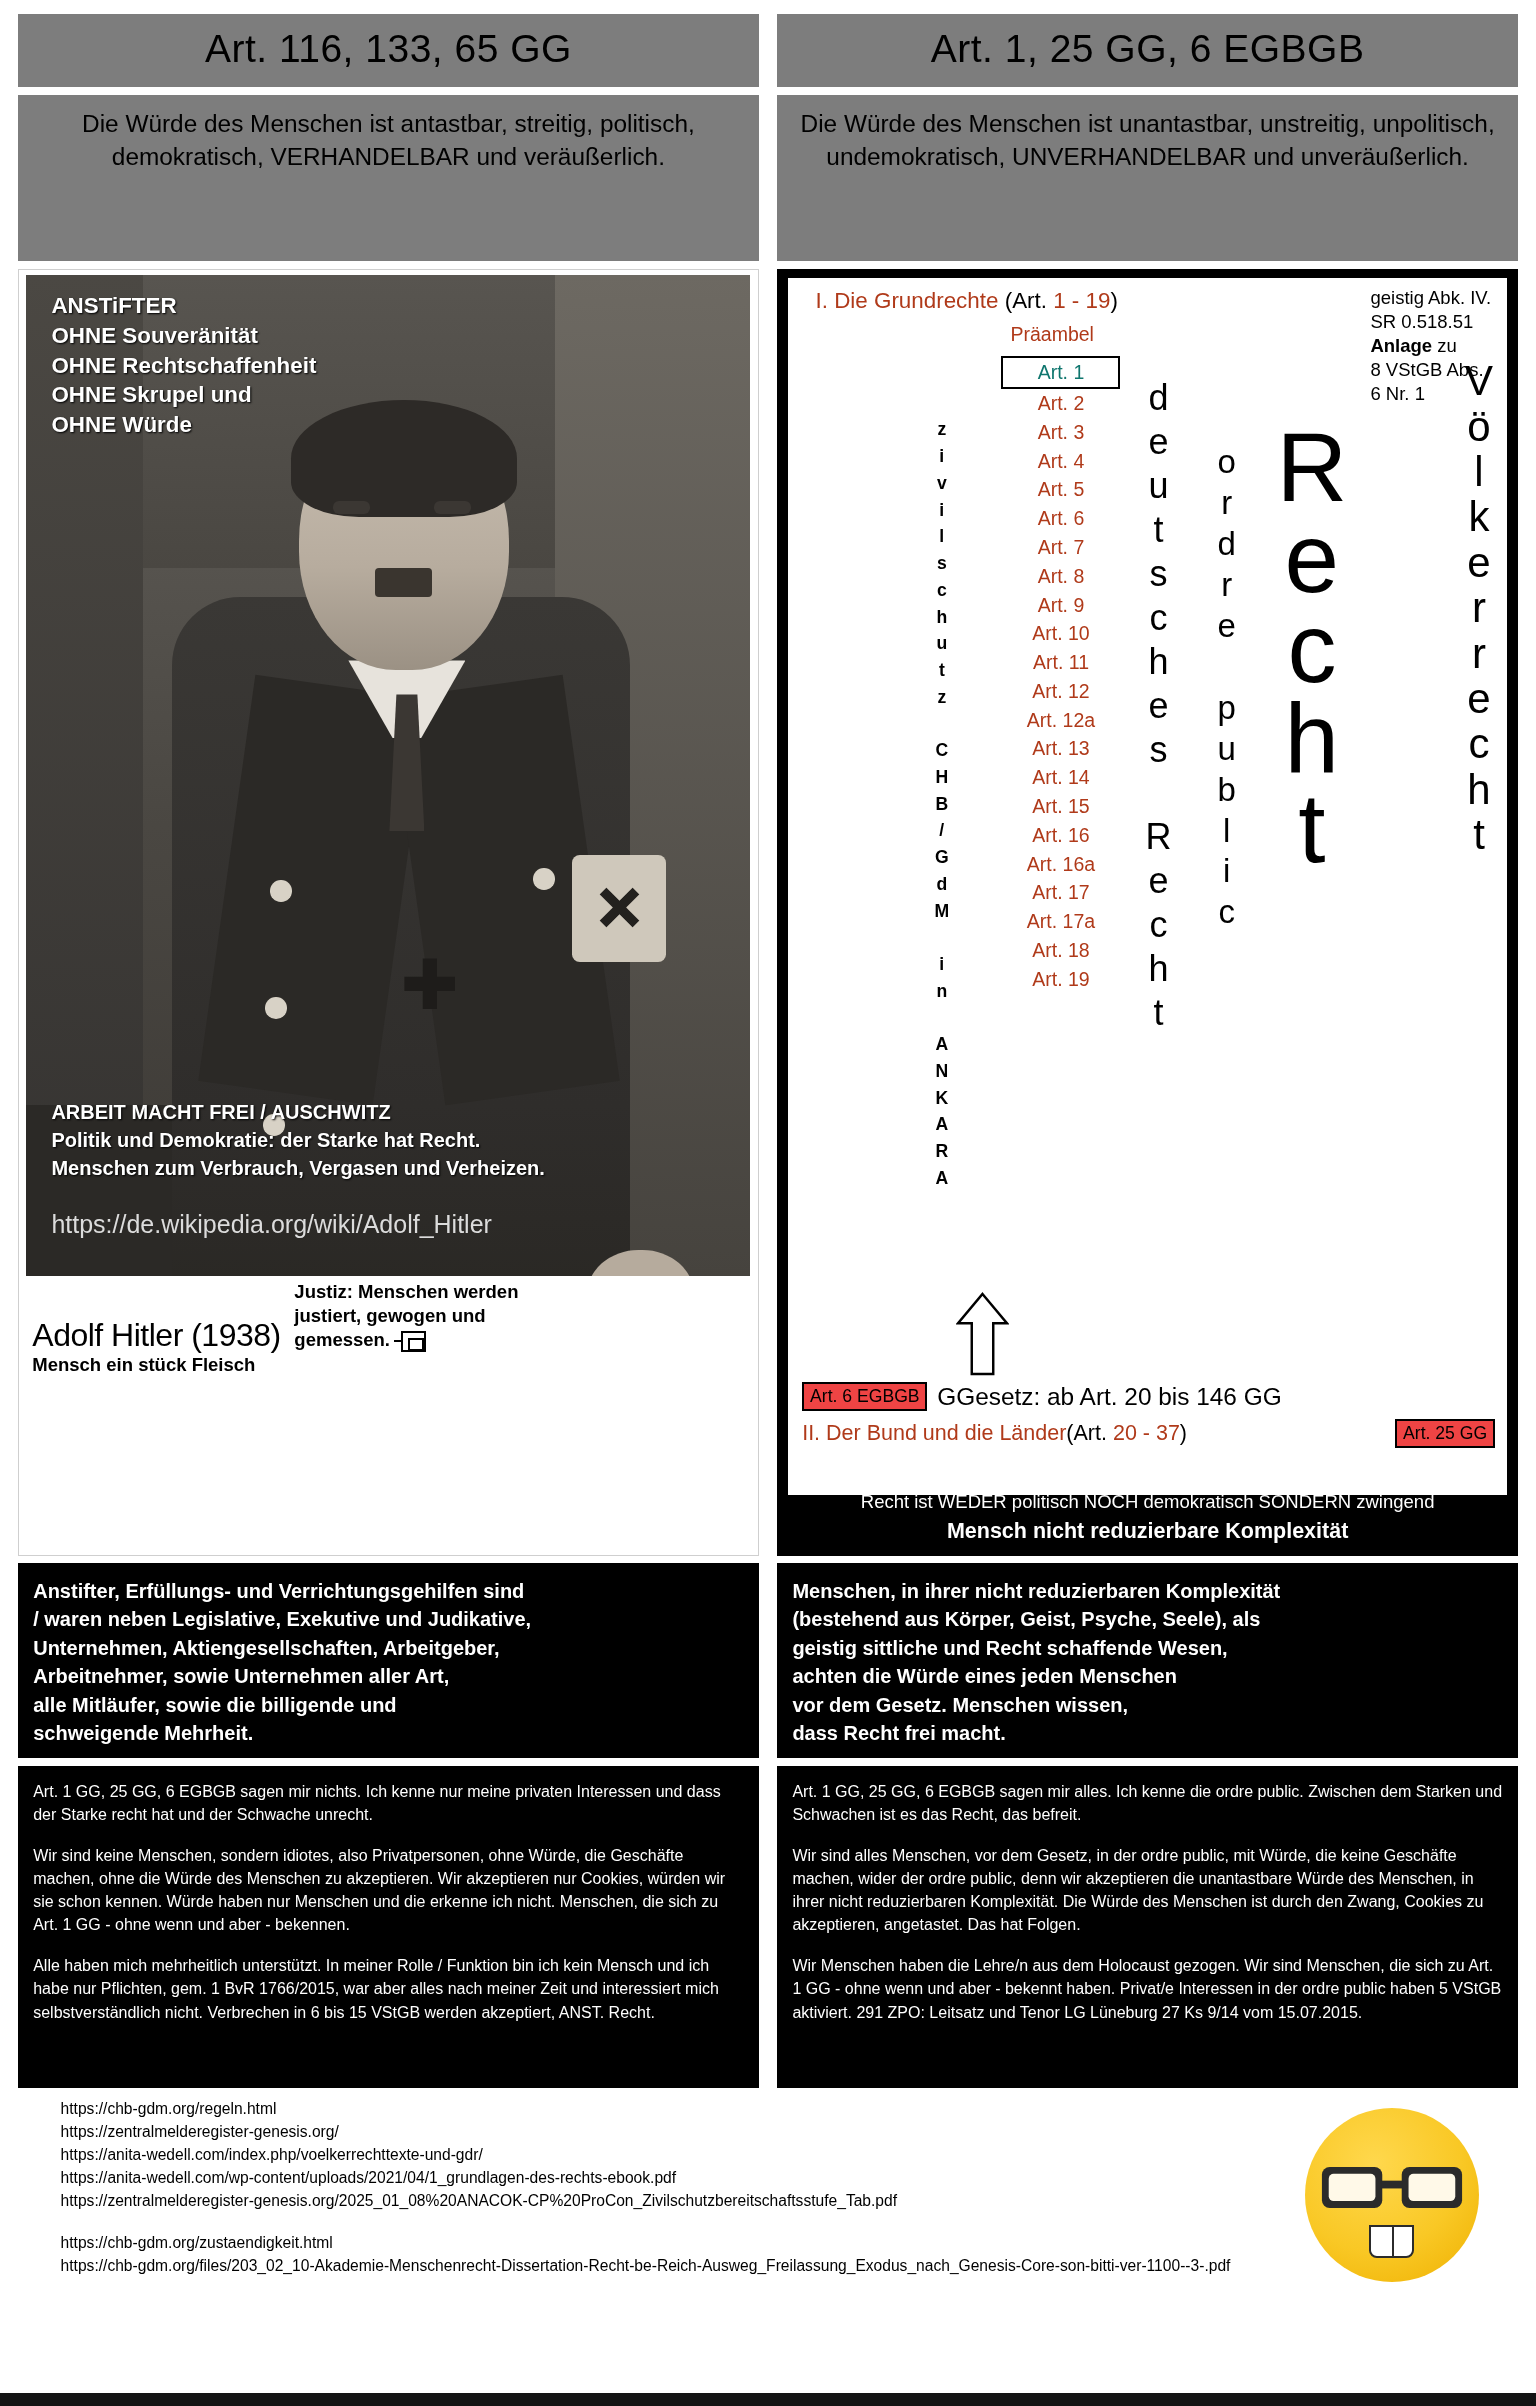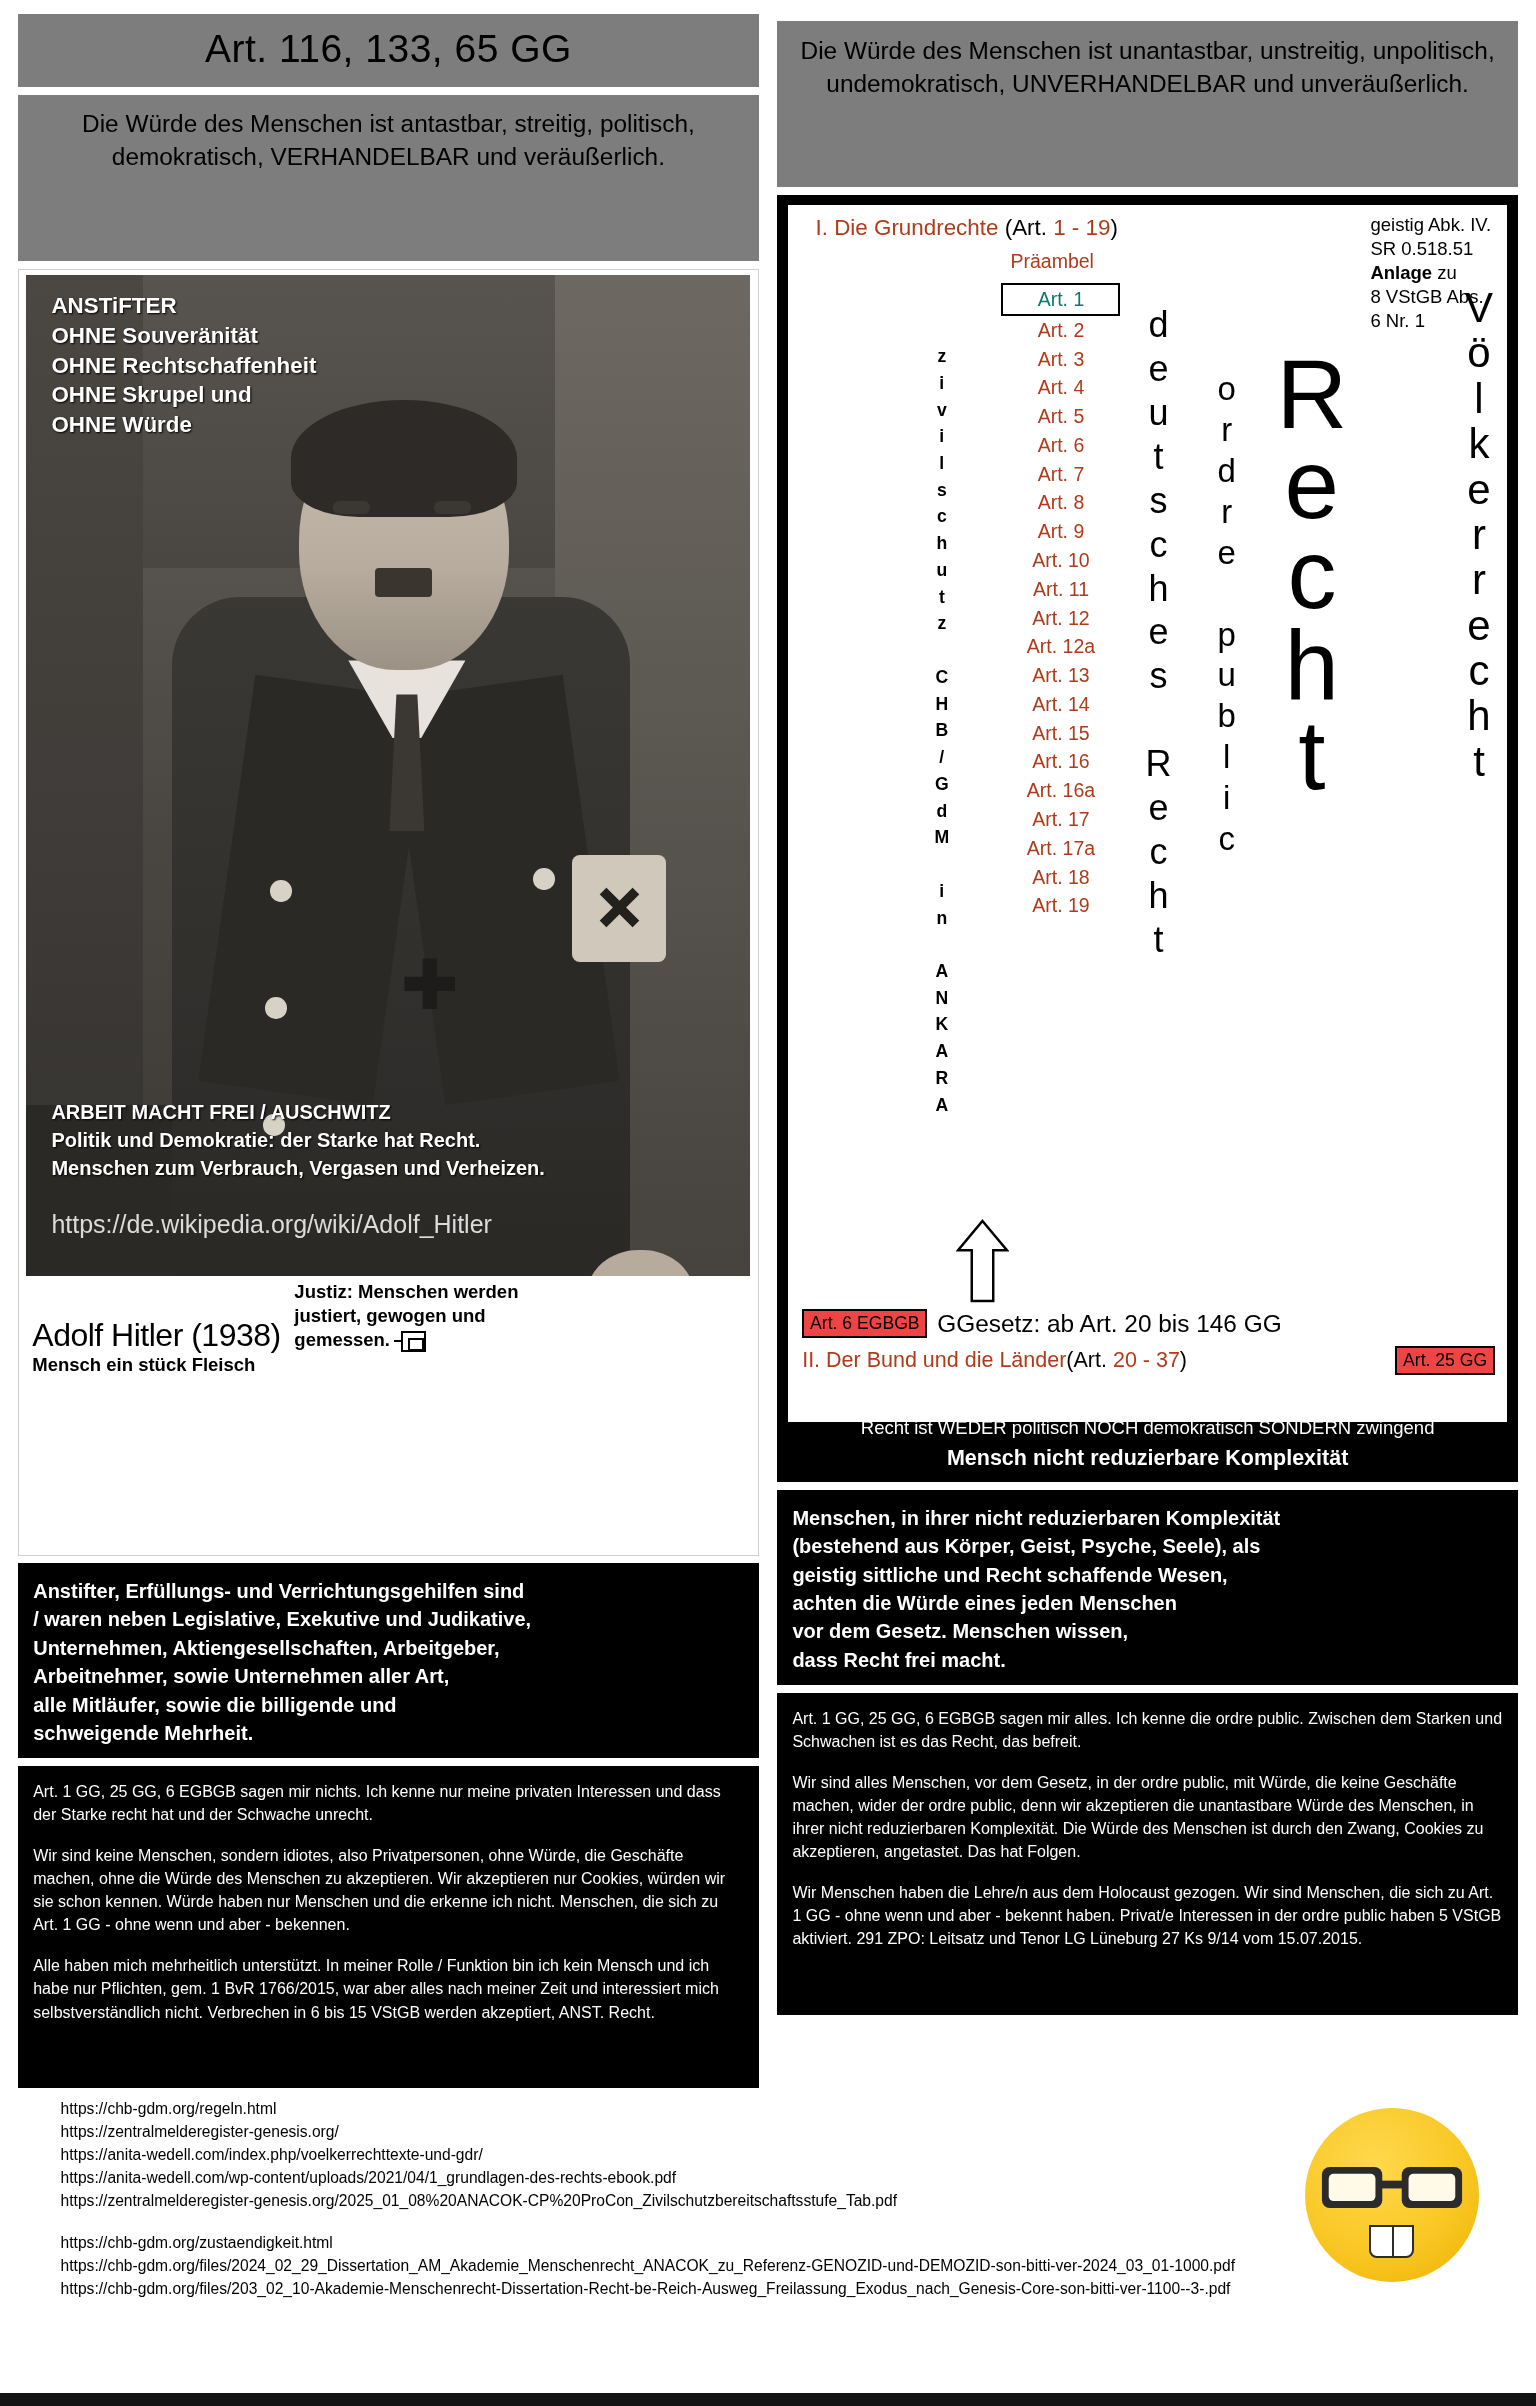--- a/index.html
+++ b/index.html
@@ -249,20 +249,21 @@
 
       <div class="quotebox">
         <p>Art. 1 GG, 25 GG, 6 EGBGB sagen mir nichts. Ich kenne nur meine privaten Interessen und dass der Starke recht hat und der Schwache unrecht.</p>
         <p>Wir sind keine Menschen, sondern idiotes, also Privatpersonen, ohne Würde, die Geschäfte machen, ohne die Würde des Menschen zu akzeptieren. Wir akzeptieren nur Cookies, würden wir sie schon kennen. Würde haben nur Menschen und die erkenne ich nicht. Menschen, die sich zu Art. 1 GG - ohne wenn und aber - bekennen.</p>
         <p>Alle haben mich mehrheitlich unterstützt. In meiner Rolle / Funktion bin ich kein Mensch und ich habe nur Pflichten, gem. 1 BvR 1766/2015, war aber alles nach meiner Zeit und interessiert mich selbstverständlich nicht. Verbrechen in 6 bis 15 VStGB werden akzeptiert, ANST. Recht.</p>
       </div>
     </div>
 
     <div class="col">
 
+      <div class="banner">Art. 1, 25 GG, 6 EGBGB</div>
       <div class="subbanner">Die Würde des Menschen ist unantastbar, unstreitig, unpolitisch, undemokratisch, UNVERHANDELBAR und unveräußerlich.</div>
 
       <div class="diagram">
         <div class="dg-inner">
 
           <div class="dg-title">
             <span>I. Die Grundrechte</span>
             <span class="blk">(Art. </span><span>1 - 19</span><span class="blk">)</span>
           </div>
 
@@ -362,21 +363,20 @@
 
   <div class="footer">
     <div class="links">
       <div>https://chb-gdm.org/regeln.html</div>
       <div>https://zentralmelderegister-genesis.org/</div>
       <div>https://anita-wedell.com/index.php/voelkerrechttexte-und-gdr/</div>
       <div>https://anita-wedell.com/wp-content/uploads/2021/04/1_grundlagen-des-rechts-ebook.pdf</div>
       <div>https://zentralmelderegister-genesis.org/2025_01_08%20ANACOK-CP%20ProCon_Zivilschutzbereitschaftsstufe_Tab.pdf</div>
       <div class="grp2">
         <div>https://chb-gdm.org/zustaendigkeit.html</div>
-        <div>https://chb-gdm.org/files/2024_02_29_Dissertation_AM_Akademie_Menschenrecht_ANACOK_zu_Referenz-GENOZID-und-DEMOZID-son-bitti-ver-2024_03_01-1000.pdf</div>
         <div>https://chb-gdm.org/files/203_02_10-Akademie-Menschenrecht-Dissertation-Recht-be-Reich-Ausweg_Freilassung_Exodus_nach_Genesis-Core-son-bitti-ver-1100--3-.pdf</div>
       </div>
     </div>
 
     <div class="emoji">
       <svg class="glasses" viewBox="0 0 150 52">
         <rect x="3" y="6" width="62" height="42" rx="8" fill="#2b2b2b"></rect>
         <rect x="85" y="6" width="62" height="42" rx="8" fill="#2b2b2b"></rect>
         <rect x="10" y="13" width="48" height="28" rx="5" fill="#fff9e8"></rect>
         <rect x="92" y="13" width="48" height="28" rx="5" fill="#fff9e8"></rect>

